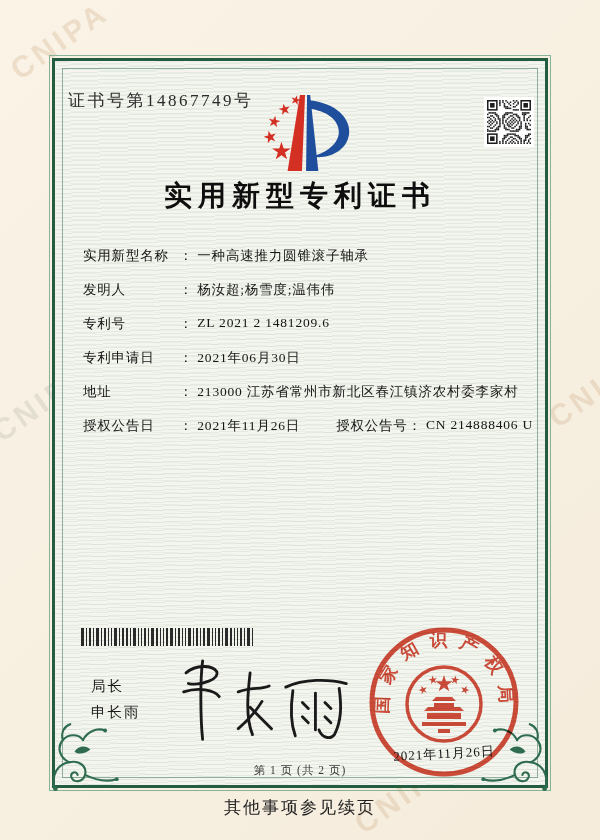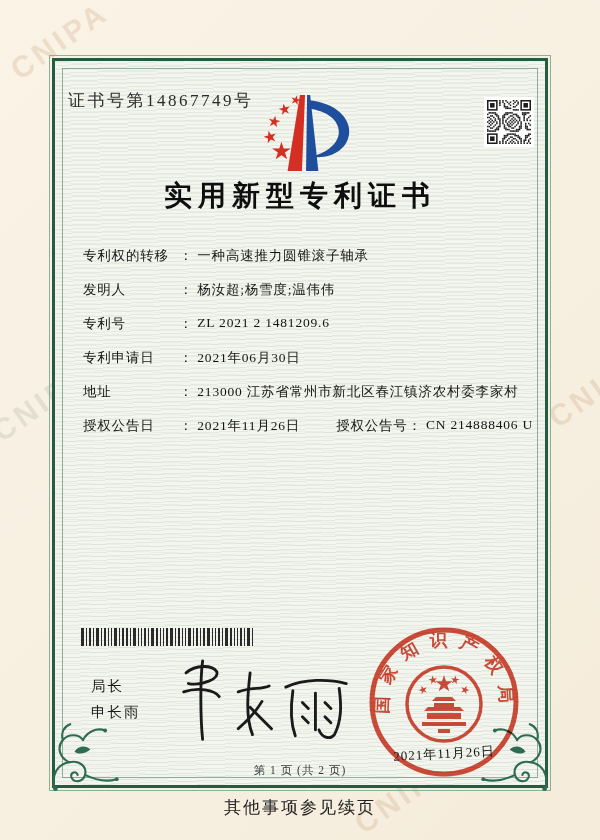--- a/index.html
+++ b/index.html
@@ -428,21 +428,21 @@
           <rect x="26" y="28" width="1" height="1"></rect>
           <rect x="28" y="28" width="1" height="1"></rect>
         </g>
     </svg>
   </div>
 
   <div class="title">实用新型专利证书</div>
 
   <div class="fields">
     <div class="frow">
-      <span class="flabel">专利权的转移</span><span class="fcolon">：</span><span class="fvalue">一种高速推力圆锥滚子轴承</span>
+      <span class="flabel">实用新型名称</span><span class="fcolon">：</span><span class="fvalue">一种高速推力圆锥滚子轴承</span>
     </div>
     <div class="frow">
       <span class="flabel">发明人</span><span class="fcolon">：</span><span class="fvalue">杨汝超;杨雪度;温伟伟</span>
     </div>
     <div class="frow">
       <span class="flabel">专利号</span><span class="fcolon">：</span><span class="fvalue">ZL 2021 2 1481209.6</span>
     </div>
     <div class="frow">
       <span class="flabel">专利申请日</span><span class="fcolon">：</span><span class="fvalue">2021年06月30日</span>
     </div>

